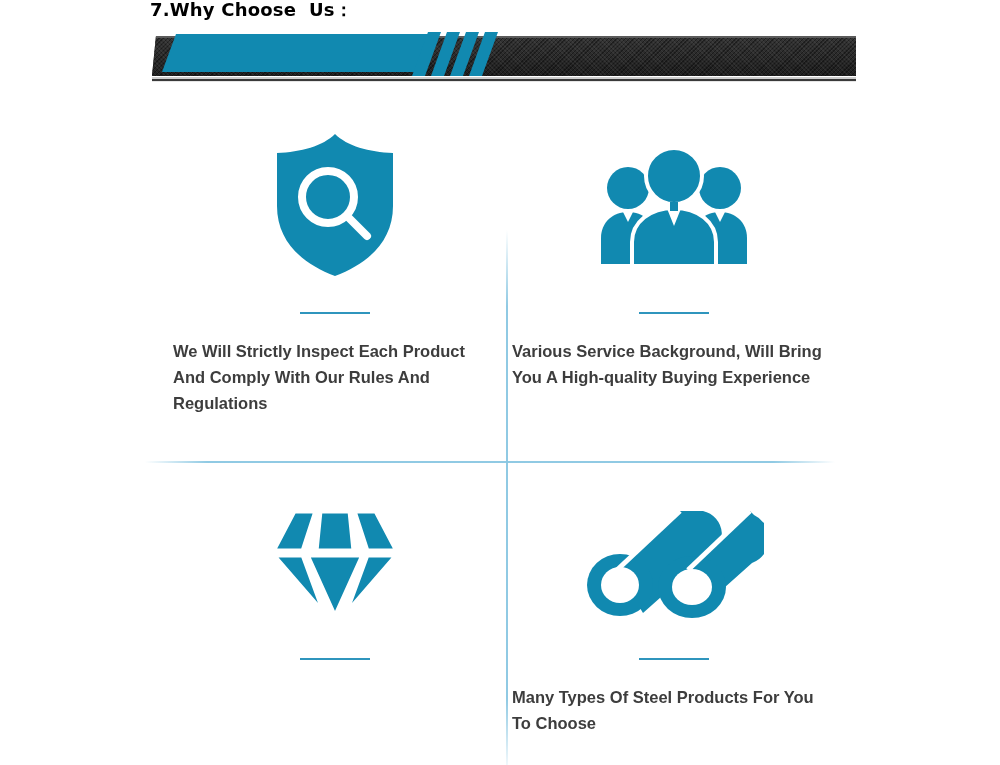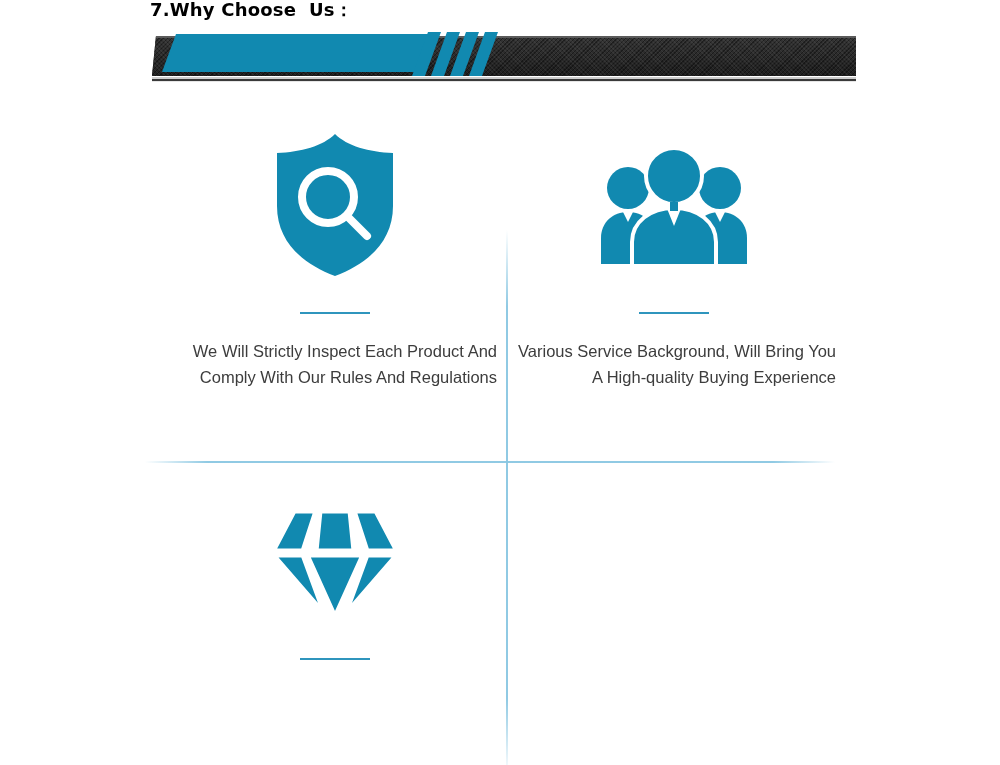--- a/index.html
+++ b/index.html
@@ -167,21 +167,22 @@
     height: 2px;
     background: linear-gradient(90deg,
       rgba(138,199,226,0) 0%,
       rgba(138,199,226,0.95) 9%,
       rgba(138,199,226,0.95) 91%,
       rgba(138,199,226,0) 100%);
   }
   .cell {
     position: absolute;
     width: 360px;
-    text-align: right;
+    text-align: left;
+    font-weight: bold;
   }
   .cell.c0 { left: 155px; top: 20px; }
   .cell.c1 { left: 494px; top: 20px; }
   .cell.c2 { left: 155px; top: 385px; }
   .cell.c3 { left: 494px; top: 385px; }
 
   .cell-icon {
     height: 150px;
     display: flex;
     align-items: center;
@@ -275,14 +276,35 @@
           <path d="M82 4 L104 4 L125 44 L95 44 Z"></path>
           <path d="M1 48 L31 48 L53 108 Z"></path>
           <path d="M35 48 L91 48 L63 110 Z"></path>
           <path d="M95 48 L125 48 L73 108 Z"></path>
         </g>
       </svg>
     </div>
     <div class="cell-divider"></div>
   </div>
 
+  <div class="cell c3">
+    <div class="cell-icon">
+      <svg width="180" height="112" viewBox="0 0 180 112">
+
+        <path d="M33 63 L96 4 L119 4 A24 24 0 0 1 122 50 L59 106 Z" fill="#1189b0"></path>
+
+        <ellipse cx="36" cy="78" rx="33" ry="31" fill="#1189b0"></ellipse>
+        <ellipse cx="36" cy="78" rx="19" ry="18" fill="#ffffff"></ellipse>
+
+        <path d="M33 63 L96 4" stroke="#ffffff" stroke-width="5" fill="none"></path>
+
+        <path d="M104 63 L166 4 L170 8 A26 26 0 0 1 168 56 L112 106 Z" fill="#1189b0"></path>
+
+        <ellipse cx="108" cy="80" rx="34" ry="31" fill="#1189b0"></ellipse>
+        <ellipse cx="108" cy="80" rx="20" ry="18" fill="#ffffff"></ellipse>
+        <path d="M104 63 L166 4" stroke="#ffffff" stroke-width="5" fill="none"></path>
+      </svg>
+    </div>
+    <div class="cell-divider"></div>
+    <div class="cell-text">Many Types Of Steel Products For You To Choose</div>
+  </div>
 
 </div>
 
 </body></html>

